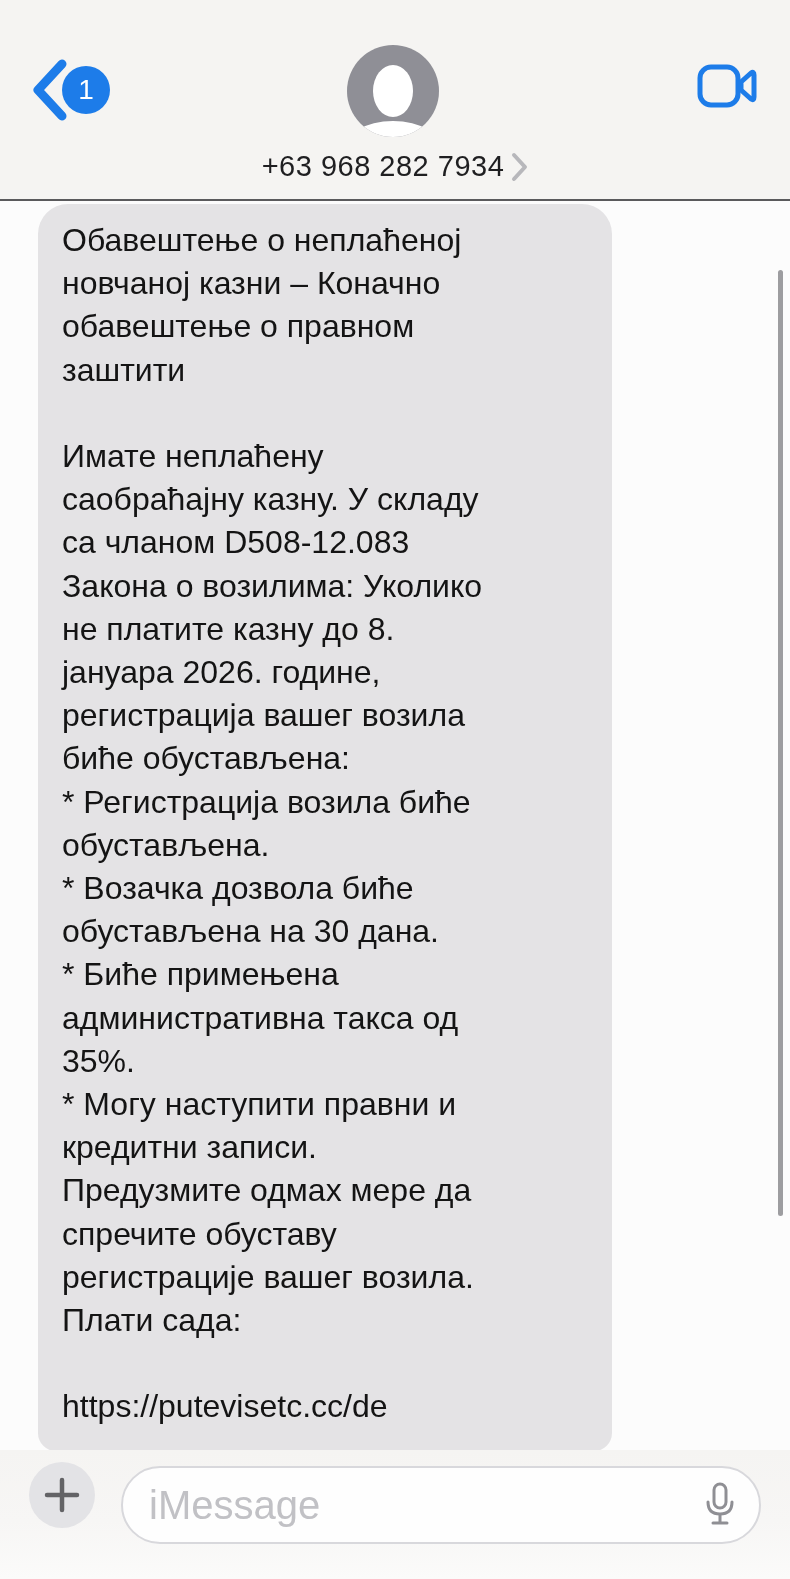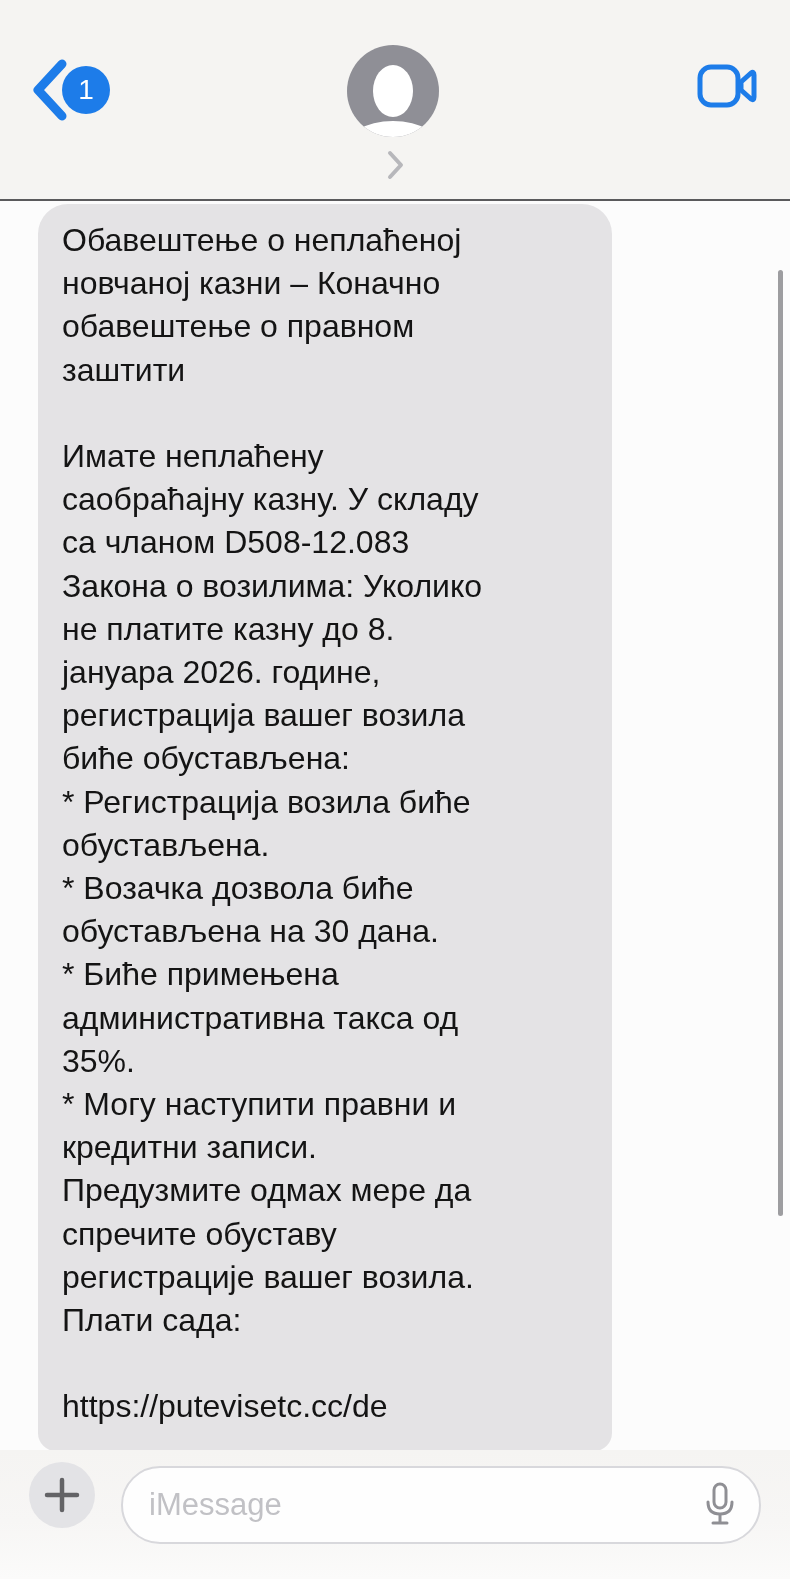--- a/index.html
+++ b/index.html
@@ -140,21 +140,21 @@
     background: #fefefe;
     display: flex;
     align-items: center;
   }
   .message-input {
     flex: 1;
     border: none;
     outline: none;
     background: transparent;
     font-family: "Liberation Sans", "DejaVu Sans", sans-serif;
-    font-size: 31px;
+    font-size: 40px;
     color: #b91c1c;
     padding: 0 10px 0 26px;
   }
   .message-input::placeholder { color: #c1c1c5; }
   .mic-btn {
     padding-right: 24px;
     display: flex;
     align-items: center;
     cursor: pointer;
   }
@@ -172,20 +172,21 @@
       <span>1</span>
     </div>
   </div>
 
   <div class="avatar">
     <div class="avatar-head"></div>
     <div class="avatar-body"></div>
   </div>
 
   <div class="contact-row">
+    <span class="contact-label">+63 968 282 7934</span>
     <svg width="18" height="30" viewBox="0 0 18 30">
       <polyline points="4,3 15,15 4,27" fill="none" stroke="#b7b7bb" stroke-width="4" stroke-linecap="round" stroke-linejoin="round"></polyline>
     </svg>
   </div>
 
   <div class="video-call-btn">
     <svg width="60" height="44" viewBox="0 0 60 44">
       <rect x="3" y="3" width="38" height="38" rx="11" fill="none" stroke="#1d7ce9" stroke-width="5"></rect>
       <path d="M 44 18 L 54 9 Q 57 7 57 11 L 57 33 Q 57 37 54 35 L 44 26 Z" fill="none" stroke="#1d7ce9" stroke-width="5" stroke-linejoin="round"></path>
     </svg>

